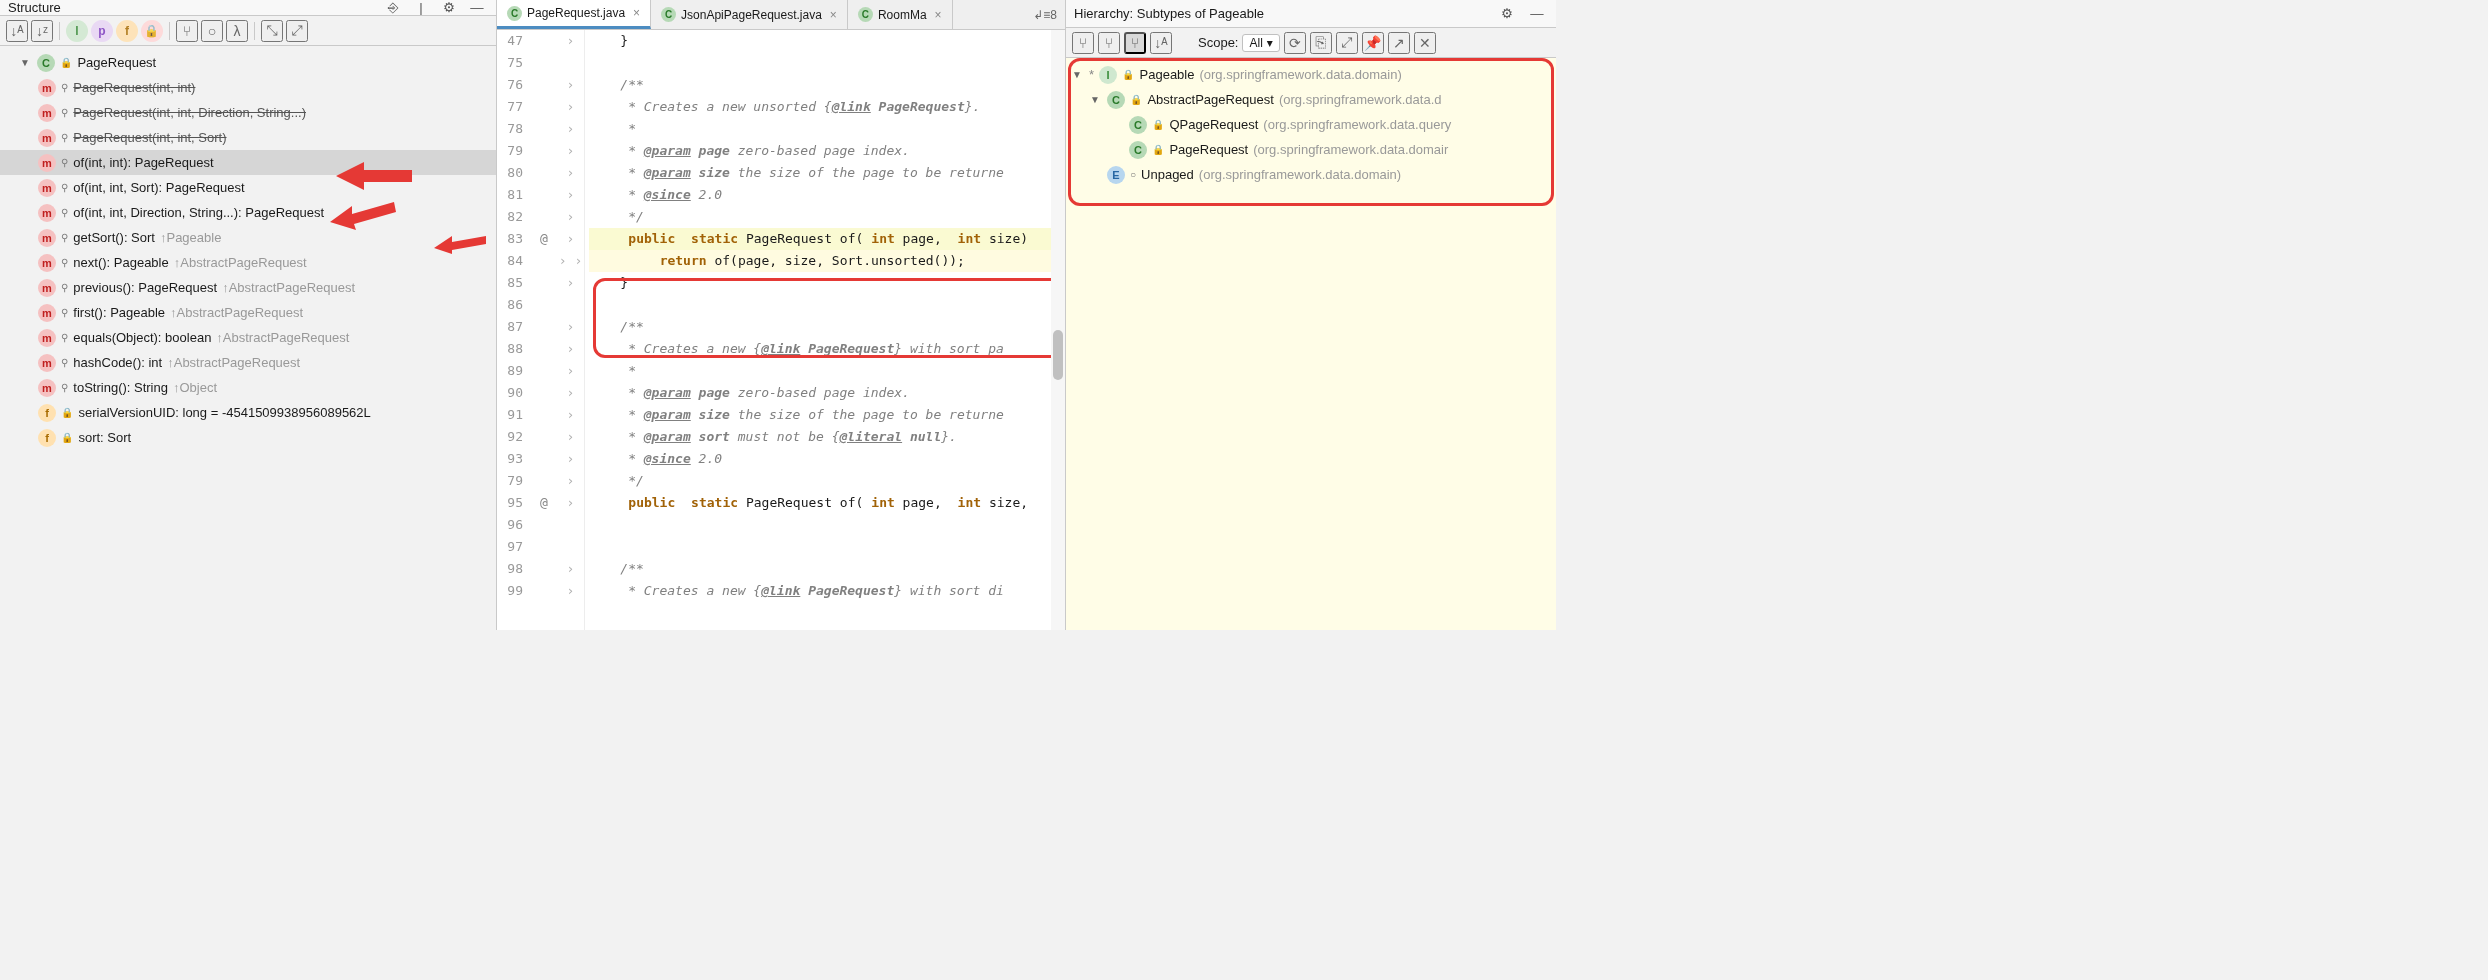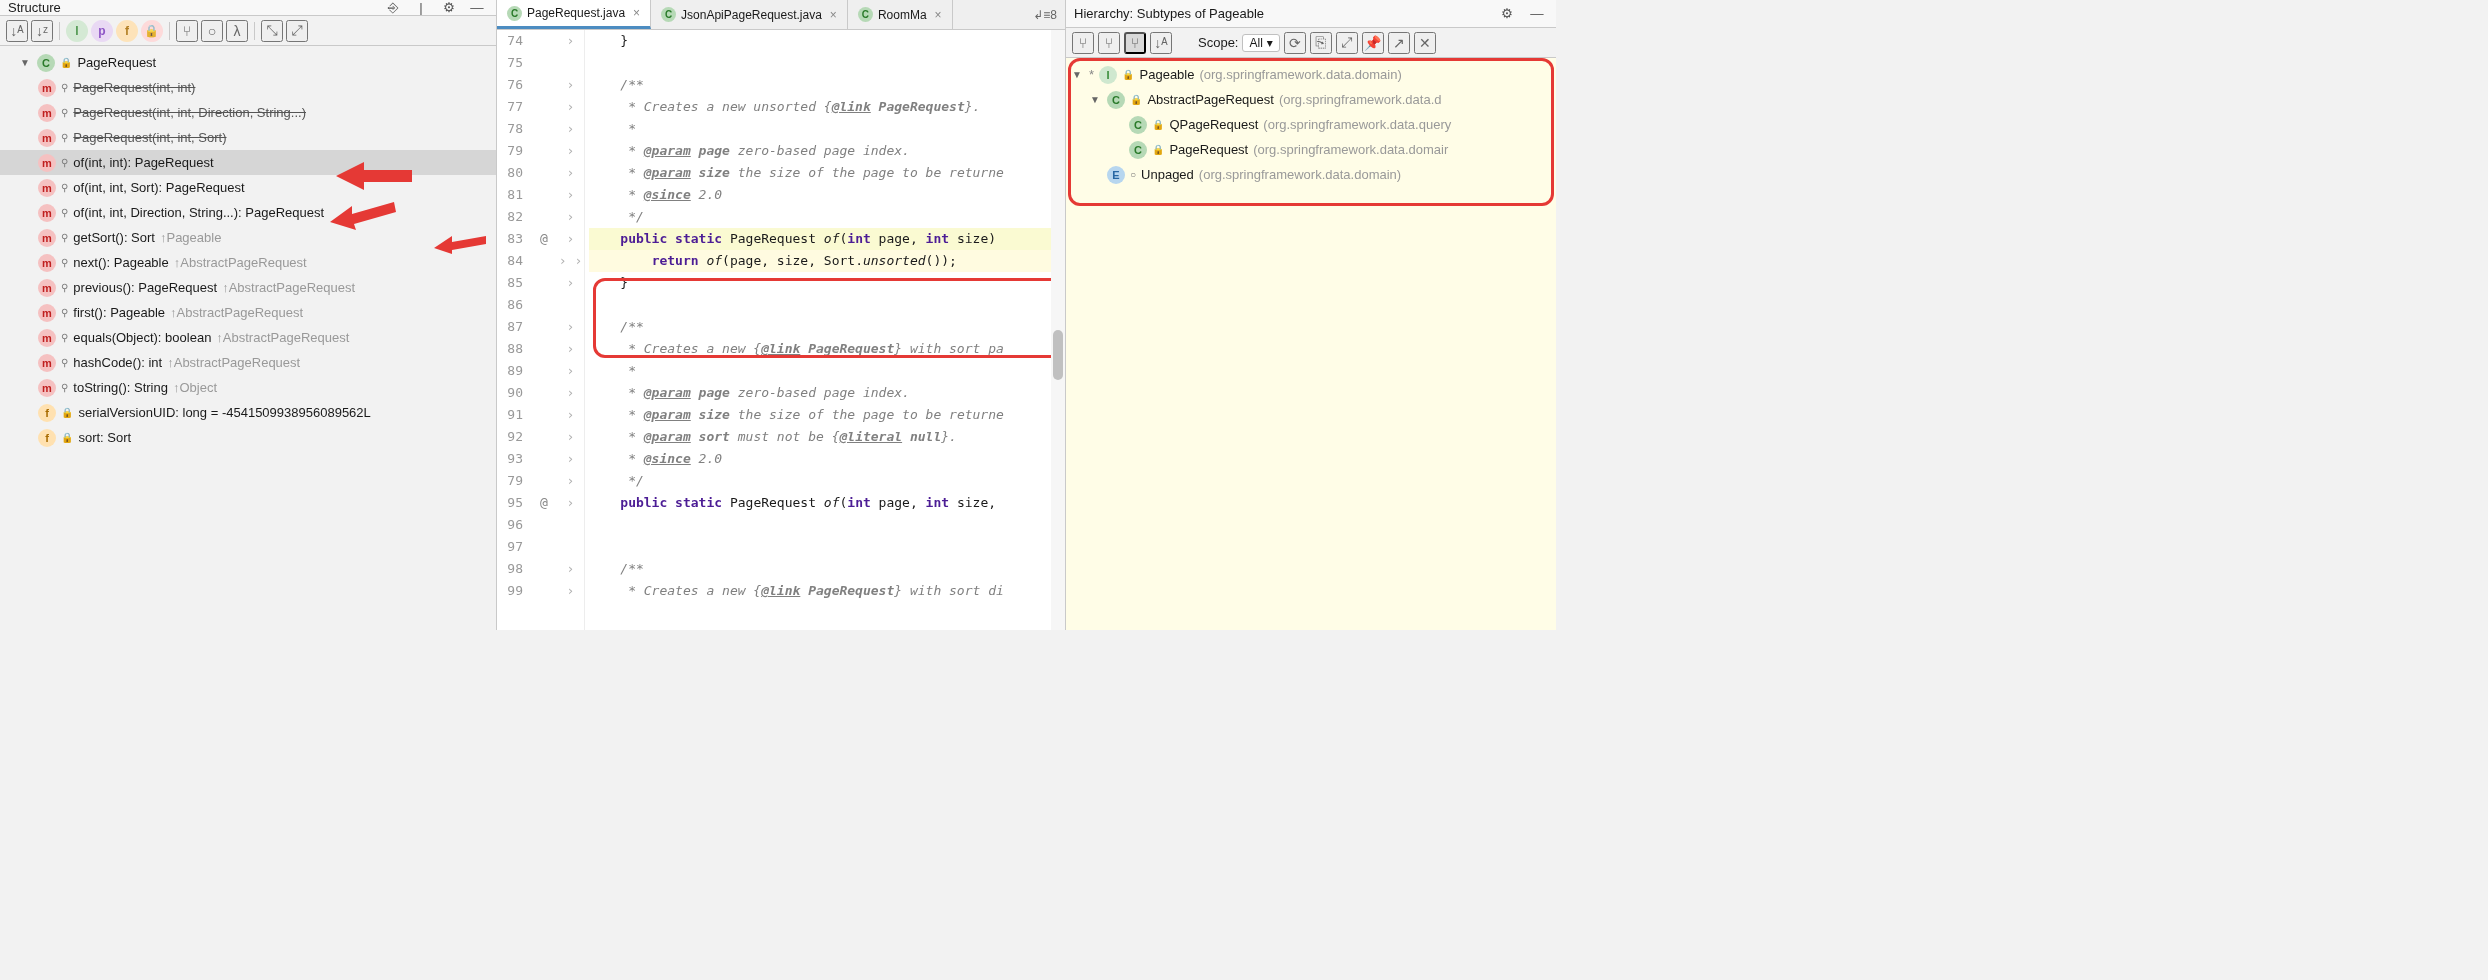--- a/index.html
+++ b/index.html
@@ -98,25 +98,25 @@
 .tabs-spacer{flex:1;}
 .tab-close{color:#888;font-size:12px;padding-left:3px;}
 .breadcrumb-right{display:flex;align-items:center;padding:0 8px;gap:4px;color:#666;font-size:12px;}
 
 .code-area{flex:1;display:flex;overflow:hidden;font-family:Menlo,Consolas,monospace;font-size:13px;line-height:22px;position:relative;}
 .gutter-nums{width:34px;text-align:right;color:#999;padding-right:8px;background:#fff;border-right:none;}
 .gutter-fold{width:28px;background:#fff;border-right:1px solid #ededed;color:#b0b0b0;text-align:center;}
 .gutter-marks{width:26px;background:#fff;color:#888;text-align:center;}
 .code-lines{flex:1;padding-left:4px;overflow:hidden;white-space:pre;background:#fff;}
 .line{height:22px;}
-.kw{color:#4c1d95;font-weight:bold;}
+.kw{color:#a16207;font-weight:bold;margin-left:8px;}
 .comment{color:#808080;font-style:italic;}
 .tag{color:#808080;font-style:italic;font-weight:bold;text-decoration:underline;}
 .param{color:#808080;font-style:italic;font-weight:bold;}
-.ital{font-style:italic;margin-top:45px;}
+.ital{margin-top:45px;}
 .caret-bg{background:#fafad2;}
 .highlight-yellow-line{background:#fffbe0;}
 .redbox{position:absolute;border:3px solid #e53935;border-radius:12px;pointer-events:none;}
 .redbox.code{left:96px;top:248px;right:2px;height:80px;}
 .check-mark{position:absolute;top:2px;right:4px;color:#4caf50;font-size:16px;}
 .scrollbar-v{position:absolute;right:0;top:30px;bottom:0;width:14px;background:#f6f6f6;}
 .scroll-thumb{position:absolute;right:2px;width:10px;background:#c0c0c0;border-radius:5px;top:300px;height:50px;}
 
 
 .arrow{position:absolute;pointer-events:none;}
@@ -305,21 +305,21 @@
           <span class="tab-close">×</span>
         </div>
       </div>
     <div class="tabs-spacer"></div>
     <div class="breadcrumb-right">
       <span>↲≡8</span>
     </div>
   </div>
   <div class="code-area">
     <div id="gutter-nums" class="gutter-nums">
-        <div class="line">74</div>
+        <div class="line">47</div>
         <div class="line">75</div>
         <div class="line">76</div>
         <div class="line">77</div>
         <div class="line">78</div>
         <div class="line">79</div>
         <div class="line">80</div>
         <div class="line">81</div>
         <div class="line">82</div>
         <div class="line">83</div>
         <div class="line">84</div>

